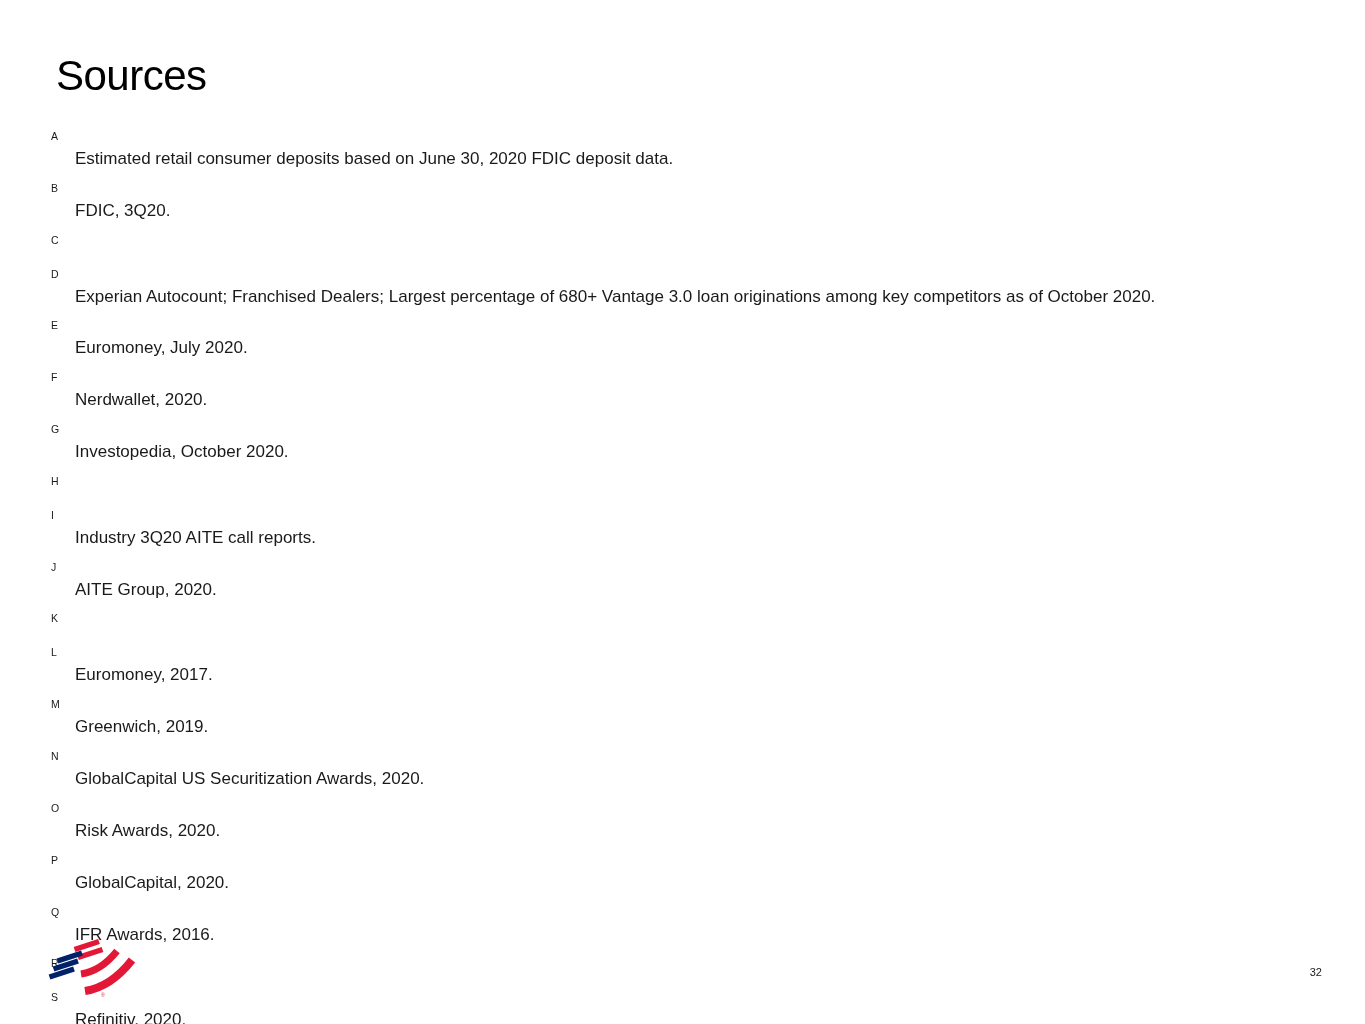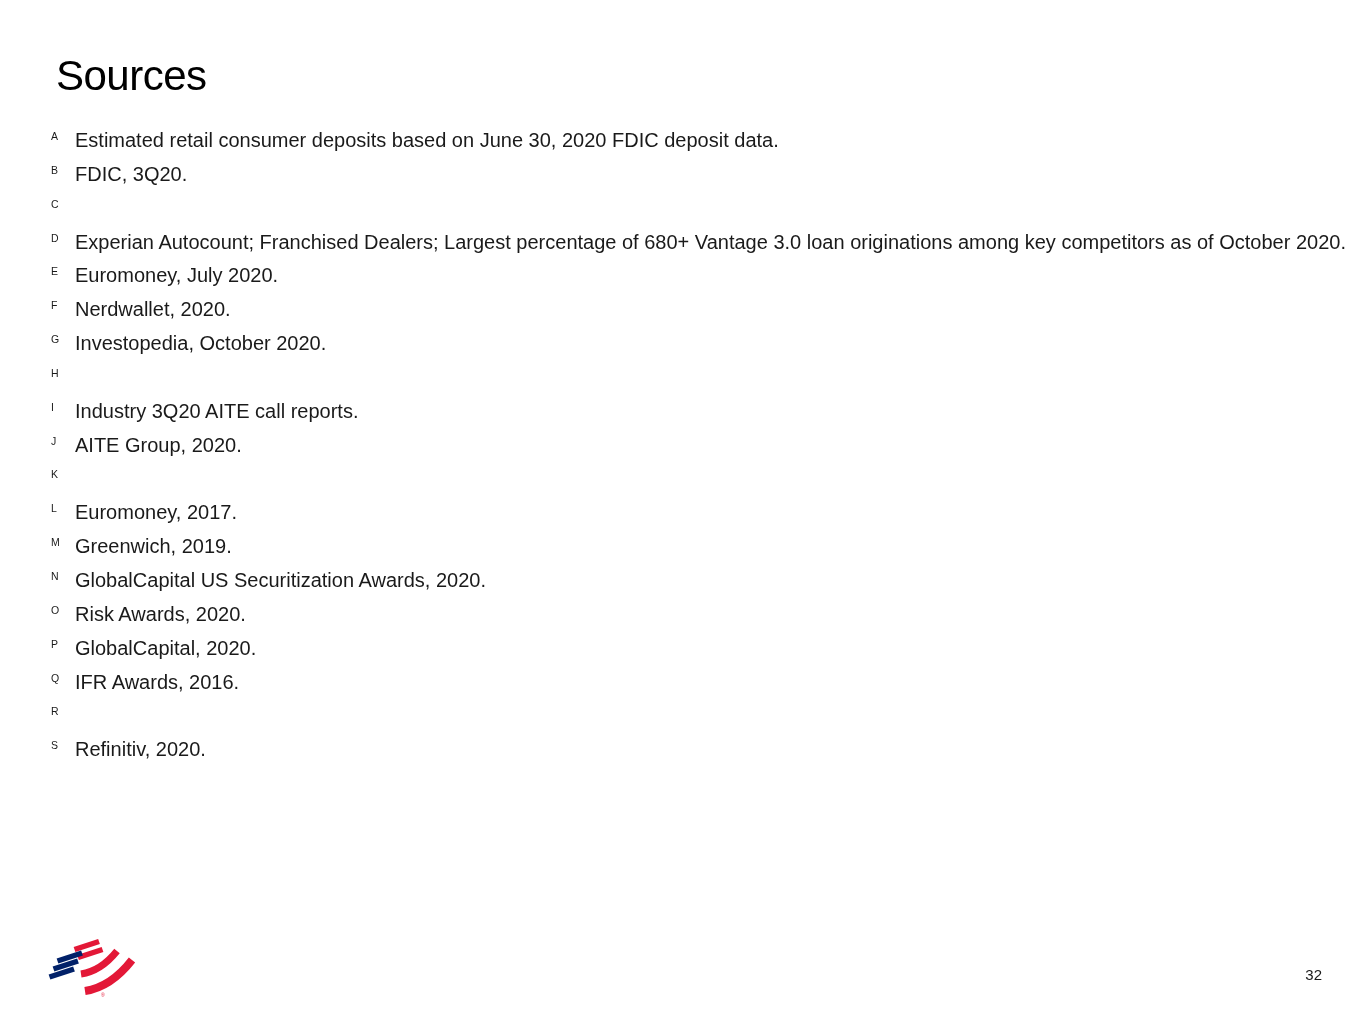--- a/index.html
+++ b/index.html
@@ -40,35 +40,36 @@
   .source-ref {
     flex: 0 0 31px;
     width: 31px;
     box-sizing: border-box;
     padding-left: 7px;
     font-size: 10.5px;
     color: #1a1a1a;
     transform: translateY(-4.5px);
   }
   .source-text {
-    font-size: 20px;
+    font-size: 17px;
     color: #1a1a1a;
+    margin-top: 18px;
   }
   .logo {
     position: absolute;
     left: 45px;
     top: 938px;
     width: 95px;
     height: 62px;
   }
   .page-number {
     position: absolute;
     top: 966px;
     right: 43px;
-    font-size: 15px;
+    font-size: 11px;
     color: #1a1a1a;
     text-align: right;
   }
 </style>
 </head>
 <body>
 
 <div class="slide">
 
   <h1 class="title">Sources</h1>

